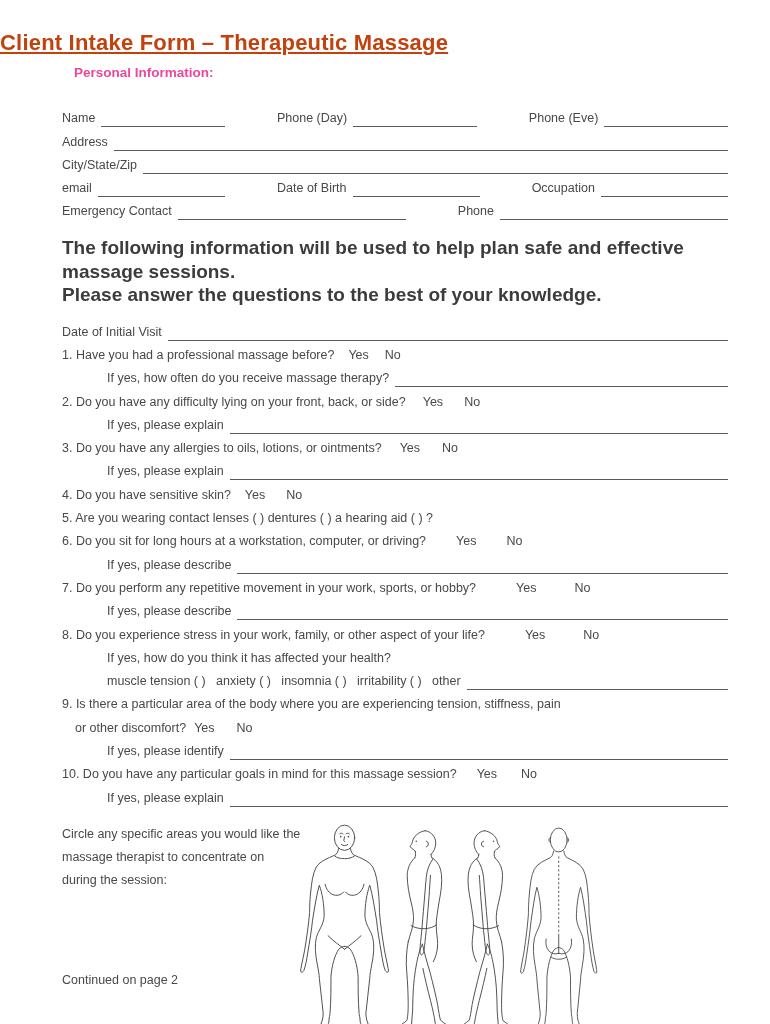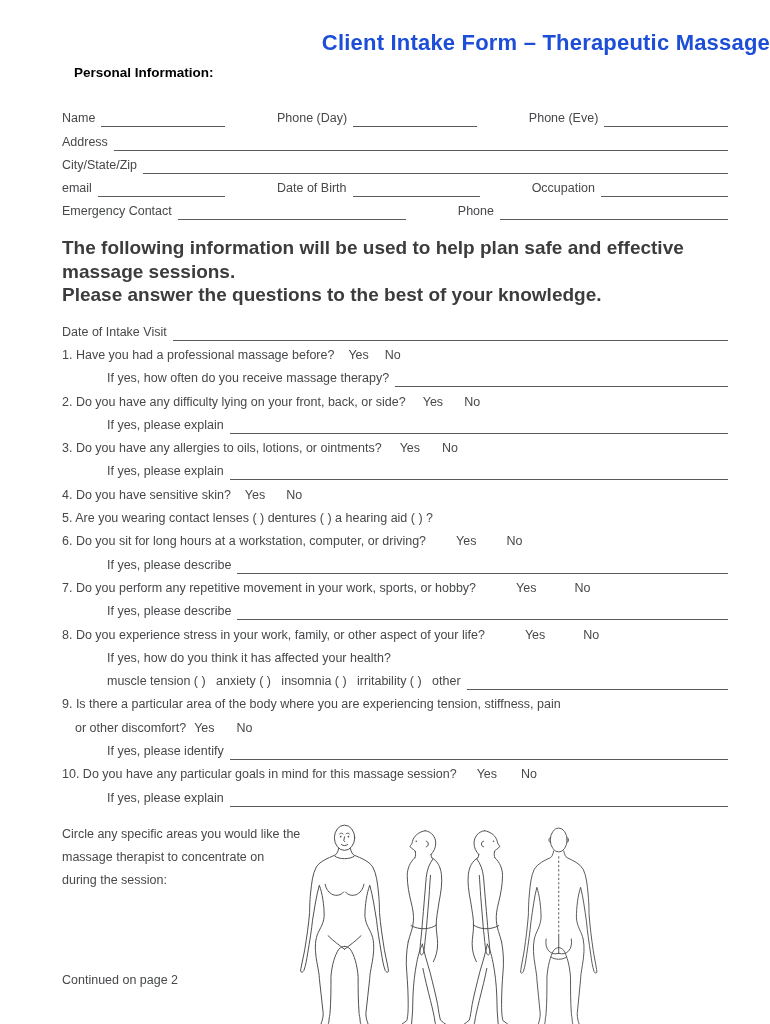--- a/index.html
+++ b/index.html
@@ -3,24 +3,24 @@
 <meta charset="utf-8">
 <style>
   html,body { margin:0; padding:0; background:#ffffff; }
   .page {
     position:relative; width:770px; height:1024px; background:#fff;
     color:#47484a; font-family:"Liberation Sans","DejaVu Sans",sans-serif;
     font-size:12.5px; overflow:hidden;
   }
   .content { margin:0 42px 0 62px; }
   .title {
-    text-align:right; font-size:22px; font-weight:bold; color:#1d4ed8;
-    padding-top:30px; letter-spacing:0.2px;
+    text-align:left; font-size:22px; font-weight:bold; color:#c2410c;
+    padding-top:30px; letter-spacing:0.2px;text-decoration:underline;
   }
-  .section-h { font-weight:bold; font-size:13.5px; color:#000000; margin-top:9px;padding-left:12px; }
+  .section-h { font-weight:bold; font-size:13.5px; color:#ec4899; margin-top:9px;padding-left:12px; }
   .pblock { margin-top:24px; }
   .row, .qrow { display:flex; height:23.3px; align-items:flex-end; }
   .txt { padding-bottom:2px; white-space:nowrap; }
   .pre { white-space:pre; }
   .fill { flex:1; border-bottom:1px solid #5b5b5d; height:20px; margin-left:6px; min-width:20px; }
   .lbl2 { margin-left:9px;padding-left:43px; }
   .intro { margin-top:16px; font-weight:bold; font-size:19px; color:#3c3c3e; line-height:23.3px; }
   .qblock { margin-top:11px; }
   .sub { padding-left:45px; }
   .ind { padding-left:13px;text-align:right; }
@@ -102,21 +102,21 @@
       </div>
     </div>
 
     <div class="intro">
       <div>The following information will be used to help plan safe and effective massage sessions.</div>
       <div>Please answer the questions to the best of your knowledge.</div>
     </div>
 
     <div class="qblock">
       <div class="row">
-        <span class="txt">Date of Intake Visit</span>
+        <span class="txt">Date of Initial Visit</span>
         <span class="fill"></span>
       </div>
 
       <div class="qrow">
         <span class="txt">1. Have you had a professional massage before?</span>
         <span class="txt y14">Yes</span>
         <span class="txt n16">No</span>
       </div>
       <div class="qrow sub">
         <span class="txt">If yes, how often do you receive massage therapy?</span>

